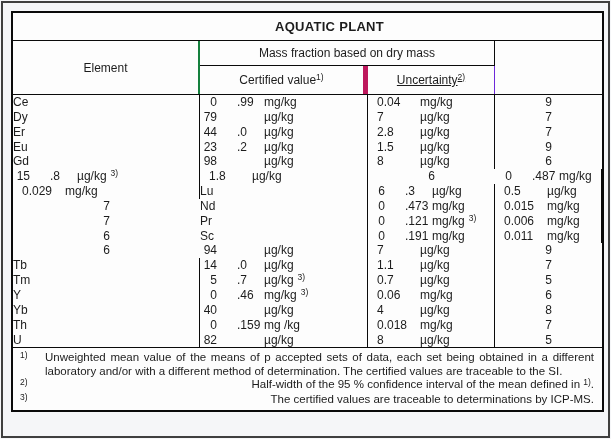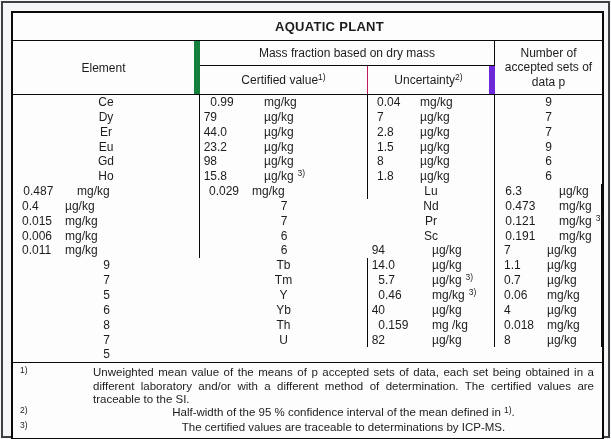--- a/index.html
+++ b/index.html
@@ -23,66 +23,63 @@
     font-weight:bold;font-size:13px;letter-spacing:.3px;padding-left:44px;
   }
   .header-grid{
     display:grid;
     grid-template-columns:187px 168px 127px 107px;
     grid-template-rows:25px 28px;
     border-bottom:1px solid #0a0a0a;
     font-size:12px;
   }
   .hcell{display:flex;align-items:center;justify-content:center;box-sizing:border-box;text-align:center;}
-  .h-element{grid-column:1;grid-row:1/3;border-right:6px solid #15803d;}
+  .h-element{grid-column:1;grid-row:1/3;border-right:2px solid #15803d;}
   .h-mass{grid-column:2/4;grid-row:1;border-bottom:1px solid #0a0a0a;border-right:1px solid #0a0a0a;}
   .h-sets{grid-column:4;grid-row:1/3;white-space:pre-line;line-height:14.5px;}
-  .h-cert{grid-column:2;grid-row:2;border-right:1px solid #be185d;}
-  .h-unc{grid-column:3;grid-row:2;border-right:6px solid #6d28d9;}
+  .h-cert{grid-column:2;grid-row:2;border-right:5px solid #be185d;}
+  .h-unc{grid-column:3;grid-row:2;border-right:1px solid #6d28d9;text-decoration:underline;}
   .data-grid{
     display:grid;
     grid-template-columns:187px 168px 127px 107px;
     grid-auto-rows:14.85px;
     border-bottom:1px solid #0a0a0a;
     font-size:12px;
   }
   .cell{box-sizing:border-box;line-height:14.85px;white-space:nowrap;overflow:visible;}
   .cell.b{border-right:1px solid #0a0a0a;}
-  .cell.el{text-align:center;}
+  .cell.el{text-align:left;}
   .cell.cv{display:flex;padding-left:3px;}
   .cv .numblock{display:inline-flex;width:61px;flex:0 0 61px;}
   .cv .int{display:inline-block;width:14px;text-align:right;}
-  .cv .frac{display:inline-block;text-align:right;}
+  .cv .frac{display:inline-block;text-align:right;margin-left:20px;}
   .cell.un{display:flex;padding-left:9px;}
   .un .numblock{display:inline-block;width:43px;flex:0 0 43px;text-align:left;}
   .cell.sets{text-align:center;}
   .sup{font-size:8.5px;position:relative;top:-3.5px;}
   .unit-note{font-size:8.5px;position:relative;top:-3px;margin-left:4px;}
   .foot{
     padding:3px 8px 4px 4px;font-size:11.5px;line-height:13.4px;
   }
   .fn{display:grid;grid-template-columns:28px 1fr;}
   .fn .marker{font-size:8.5px;position:relative;top:-2px;padding-left:3px;}
-  .fn .txt{text-align:justify;margin-left:48px;}
-  .fn .txt.nojust{text-align:center;}
+  .fn .txt{text-align:justify;}
+  .fn .txt.nojust{text-align:right;}
 </style>
 </head>
 <body>
 
 <div class="page-frame">
   <div class="table-box">
 
     <div class="title-row">AQUATIC PLANT</div>
 
     <div class="header-grid">
       <div class="hcell h-element">Element</div>
       <div class="hcell h-mass">Mass fraction based on dry mass</div>
-      <div class="hcell h-sets">Number of
-accepted sets of
-data p</div>
       <div class="hcell h-cert">
         <span>Certified value </span>
         <span class="sup">1)</span>
       </div>
       <div class="hcell h-unc">
         <span>Uncertainty</span>
         <span class="sup">2)</span>
       </div>
     </div>
 
@@ -145,21 +142,20 @@
             <span class="int">98</span>
             <span class="frac"></span>
           </span>
           <span class="unit">µg/kg</span>
         </div>
         <div class="cell un b">
           <span class="numblock">8</span>
           <span class="unit">µg/kg</span>
         </div>
         <div class="cell sets">6</div>
-        <div class="cell el b">Ho</div>
         <div class="cell cv b">
           <span class="numblock">
             <span class="int">15</span>
             <span class="frac">.8</span>
           </span>
           <span class="unit">µg/kg</span>
           <span class="unit-note">3)</span>
         </div>
         <div class="cell un b">
           <span class="numblock">1.8</span>
@@ -179,21 +175,21 @@
         </div>
         <div class="cell el b">Lu</div>
         <div class="cell cv b">
           <span class="numblock">
             <span class="int">6</span>
             <span class="frac">.3</span>
           </span>
           <span class="unit">µg/kg</span>
         </div>
         <div class="cell un b">
-          <span class="numblock">0.4</span>
+          <span class="numblock">0.5</span>
           <span class="unit">µg/kg</span>
         </div>
         <div class="cell sets">7</div>
         <div class="cell el b">Nd</div>
         <div class="cell cv b">
           <span class="numblock">
             <span class="int">0</span>
             <span class="frac">.473</span>
           </span>
           <span class="unit">mg/kg</span>

